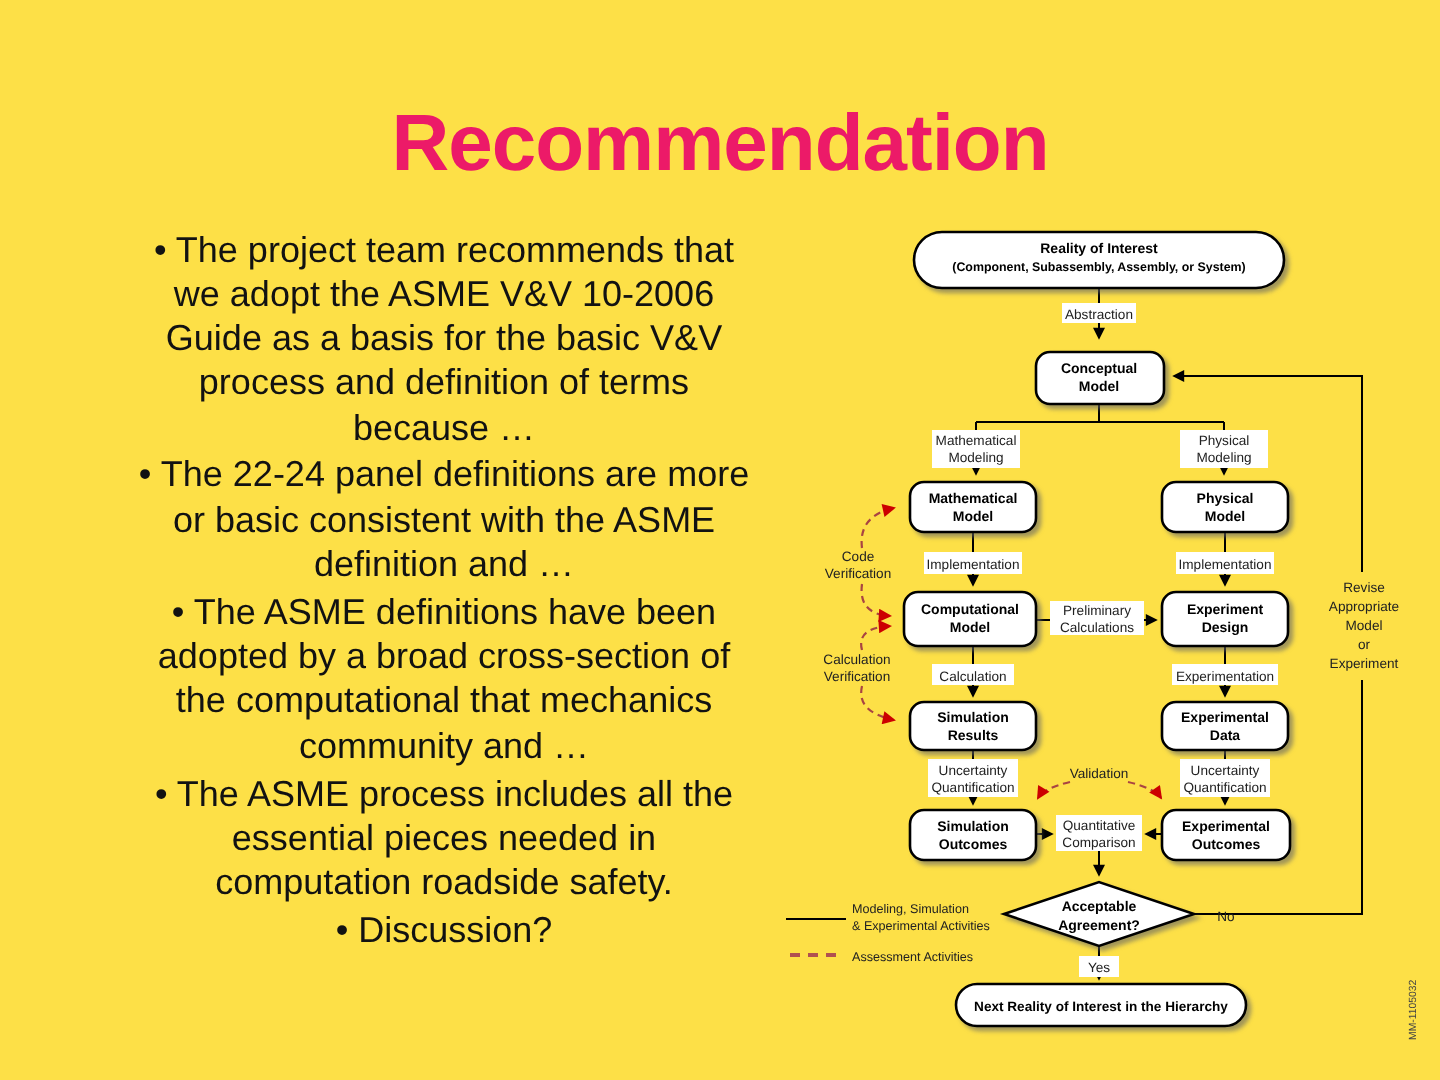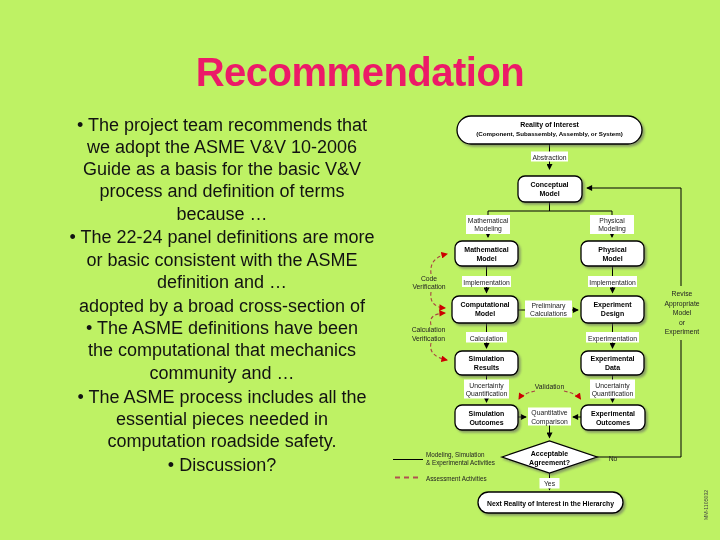--- a/index.html
+++ b/index.html
@@ -1,20 +1,20 @@
 <!DOCTYPE html>
 <html><head>
 <meta charset="utf-8">
 <style>
   html,body{margin:0;padding:0;}
   body{
     width:720px;height:540px;overflow:hidden;background:#ffffff;
     font-family:"Liberation Sans", sans-serif;position:relative;
   }
-  .slide{position:absolute;inset:0;background:#bef264;}
+  .slide{position:absolute;inset:0;background:#fde047;}
   .title{
     position:absolute;top:50px;left:0;width:720px;text-align:center;
     font-size:40px;font-weight:bold;letter-spacing:-0.5px;margin:0;
   }
   .bullets{
     position:absolute;top:112px;left:37px;width:370px;
     font-size:18px;line-height:22.3px;color:#121212;
   }
   .bullets p{margin:0 0 1.5px 0;}
   .bullets .ln{white-space:nowrap;text-align:center;}
@@ -48,22 +48,22 @@
       <div class="ln">because …</div>
     <p></p>
     <p>
       </p>
       <div class="ln">• The 22-24 panel definitions are more</div>
       <div class="ln">or basic consistent with the ASME</div>
       <div class="ln">definition and …</div>
     <p></p>
     <p>
       </p>
+      <div class="ln">• The ASME definitions have been</div>
       <div class="ln">adopted by a broad cross-section of</div>
-      <div class="ln">• The ASME definitions have been</div>
       <div class="ln">the computational that mechanics</div>
       <div class="ln">community and …</div>
     <p></p>
     <p>
       </p>
       <div class="ln">• The ASME process includes all the</div>
       <div class="ln">essential pieces needed in</div>
       <div class="ln">computation roadside safety.</div>
     <p></p>
     <p>

